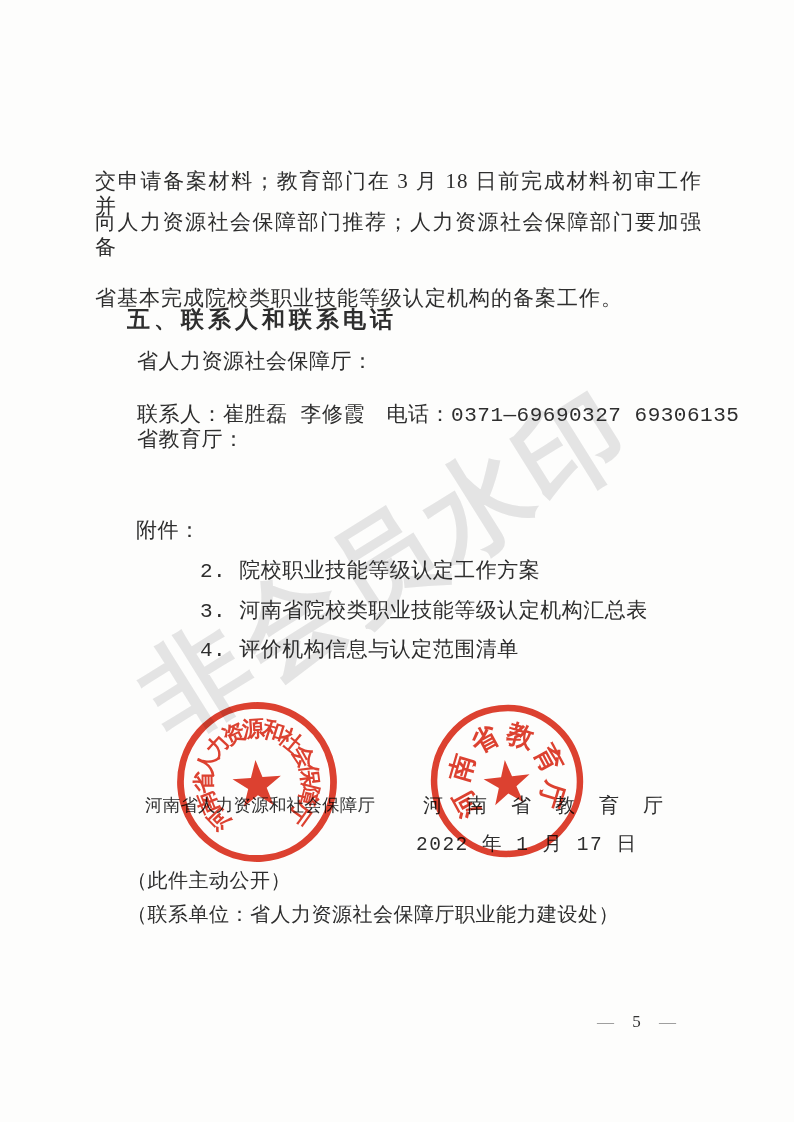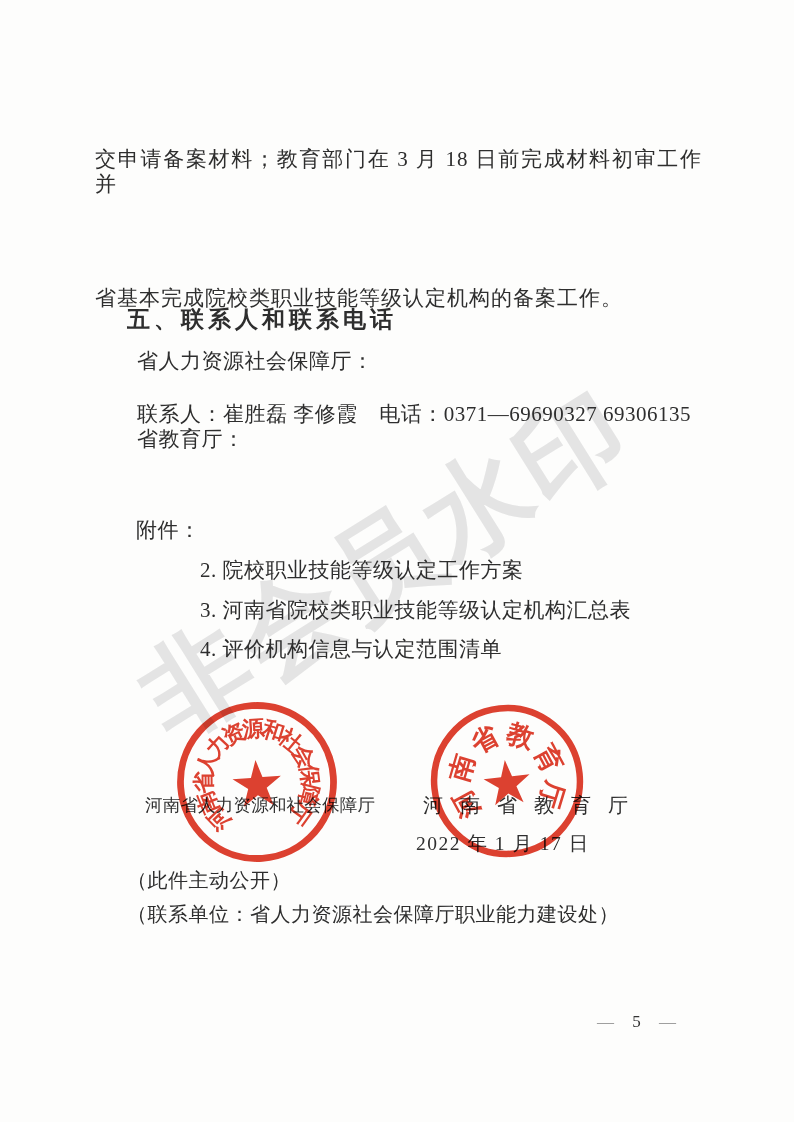--- a/index.html
+++ b/index.html
@@ -9,26 +9,26 @@
     font-family:"Liberation Serif","DejaVu Serif",serif;
     color:#2e2e2e;
   }
   .watermark {
     position:absolute; left:75px; top:498px; width:620px; height:130px;
     line-height:130px; text-align:center;
     font-family:"Liberation Sans","DejaVu Sans",sans-serif;
     font-weight:bold; font-size:106px; letter-spacing:4px;
     transform:rotate(-32deg); z-index:0; white-space:nowrap;
   }
-  .txt { position:absolute; z-index:1; white-space:nowrap; }
+  .txt { position:absolute; z-index:1; white-space:nowrap;font-family:Liberation Mono, monospace; }
   .bline {
     position:absolute; left:95px; width:607px; z-index:1;
     font-size:21px; letter-spacing:1px; line-height:25px;
   }
-  .just { text-align:justify; text-align-last:justify; }
+  .just { text-align:justify; text-align-last:justify;margin-top:22px; }
   .heading {
     position:absolute; left:127px; top:304px; z-index:1;
     font-family:"Liberation Sans","DejaVu Sans",sans-serif;
     font-weight:bold; font-size:23px; letter-spacing:4px; white-space:nowrap;
   }
   .cline   { font-size:21px; letter-spacing:0.5px; }
   .attach  { font-size:21px; letter-spacing:0.5px; }
   .issuer-left  { font-size:17.5px; letter-spacing:0.2px; }
   .issuer-right { font-size:20px;  letter-spacing:6px; }
   .docdate { font-size:19.5px; letter-spacing:1.5px; }
@@ -45,20 +45,21 @@
   .ring-text text { font-family:"Liberation Sans","DejaVu Sans",sans-serif; }
 </style>
 </head>
 <body>
 
 <div class="page">
 
   <div class="watermark" style="color: rgb(228, 228, 228);">非会员水印</div>
 
   <div class="bline just" style="top:147px">交申请备案材料；教育部门在 3 月 18 日前完成材料初审工作并</div>
+  <div class="bline just" style="top:188px">向人力资源社会保障部门推荐；人力资源社会保障部门要加强备</div>
   <div class="bline" style="top:286px">省基本完成院校类职业技能等级认定机构的备案工作。</div>
 
   <div class="heading">五、联系人和联系电话</div>
 
   <div class="txt cline" style="left:137px;top:347px">省人力资源社会保障厅：</div>
   <div class="txt cline" style="left:137px;top:400px">联系人：崔胜磊 李修霞　电话：0371—69690327 69306135</div>
   <div class="txt cline" style="left:137px;top:425px">省教育厅：</div>
 
   <div class="txt attach" style="left:136px;top:516px">附件：</div>
   <div class="txt attach" style="left:200px;top:556px">2. 院校职业技能等级认定工作方案</div>

